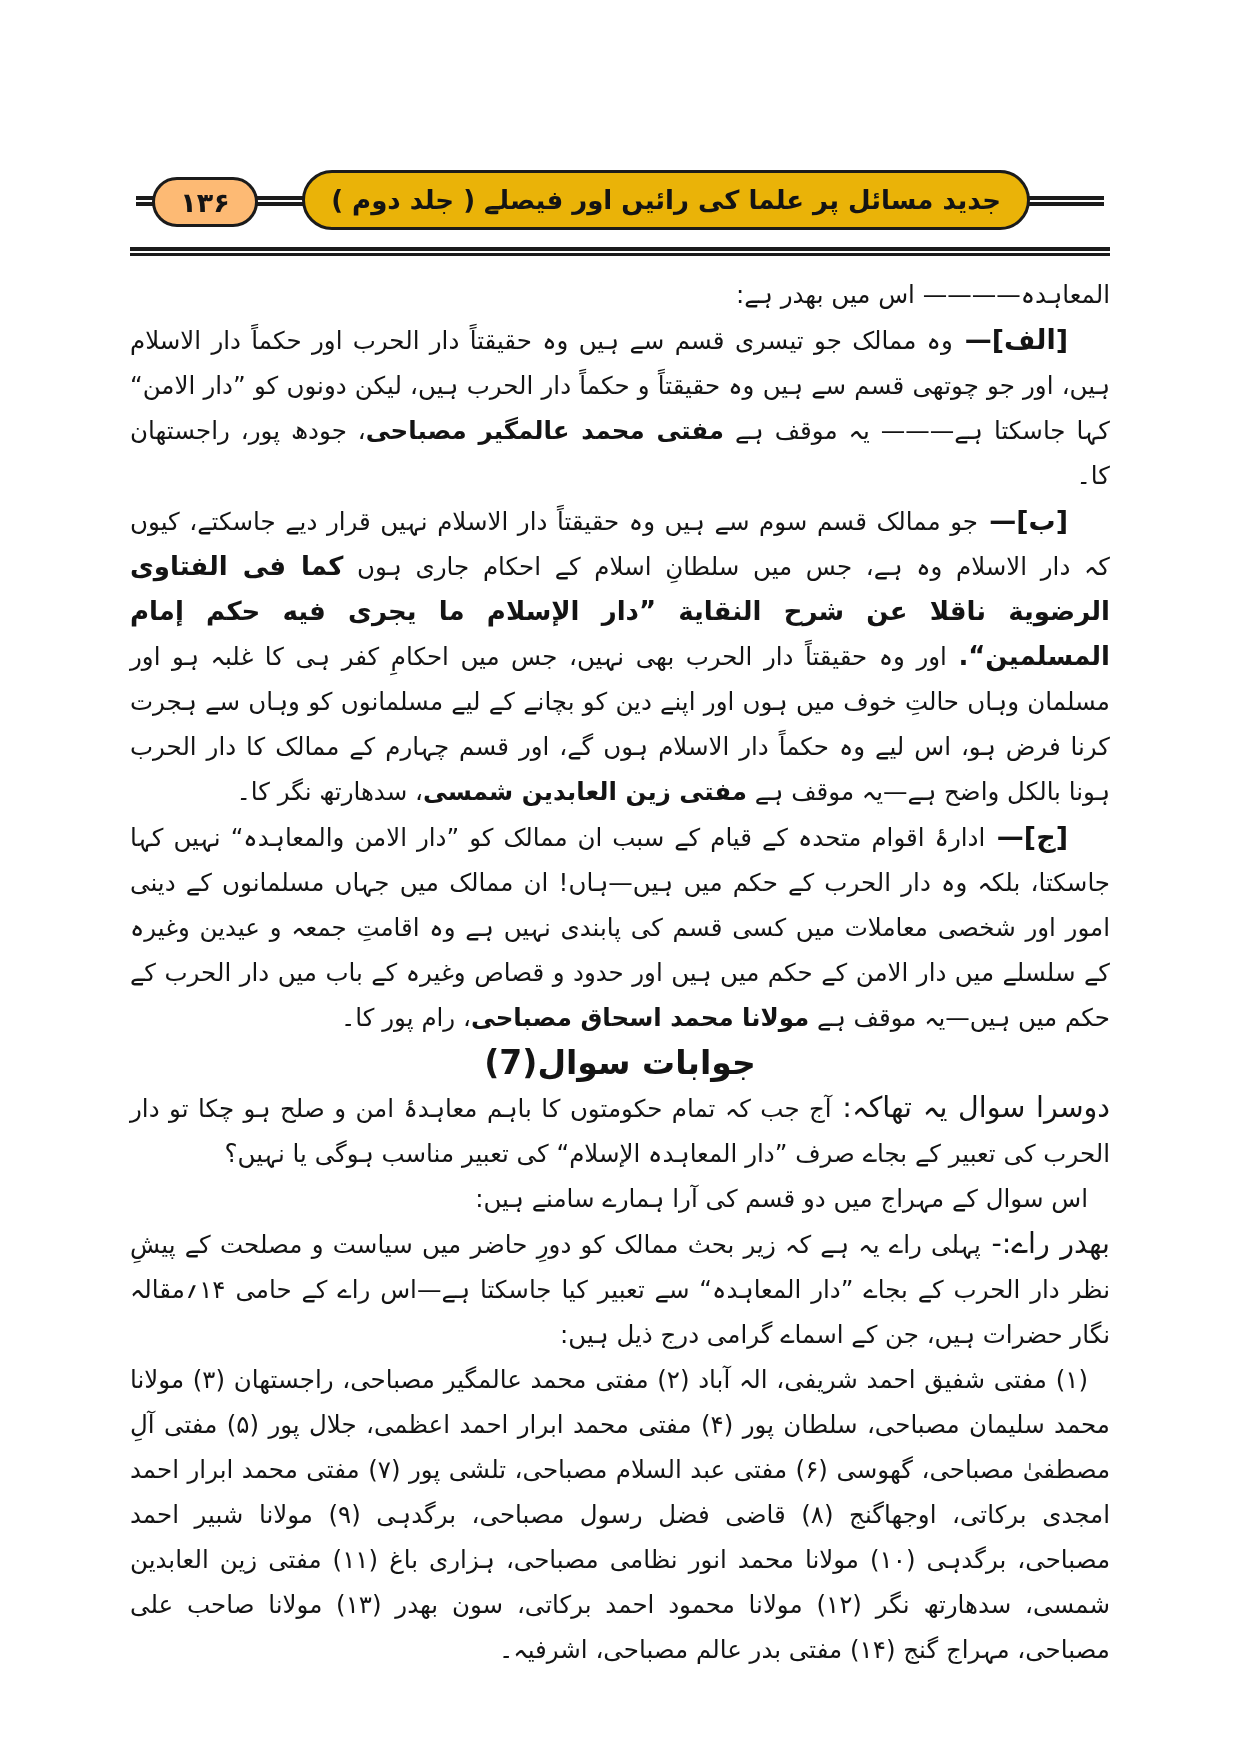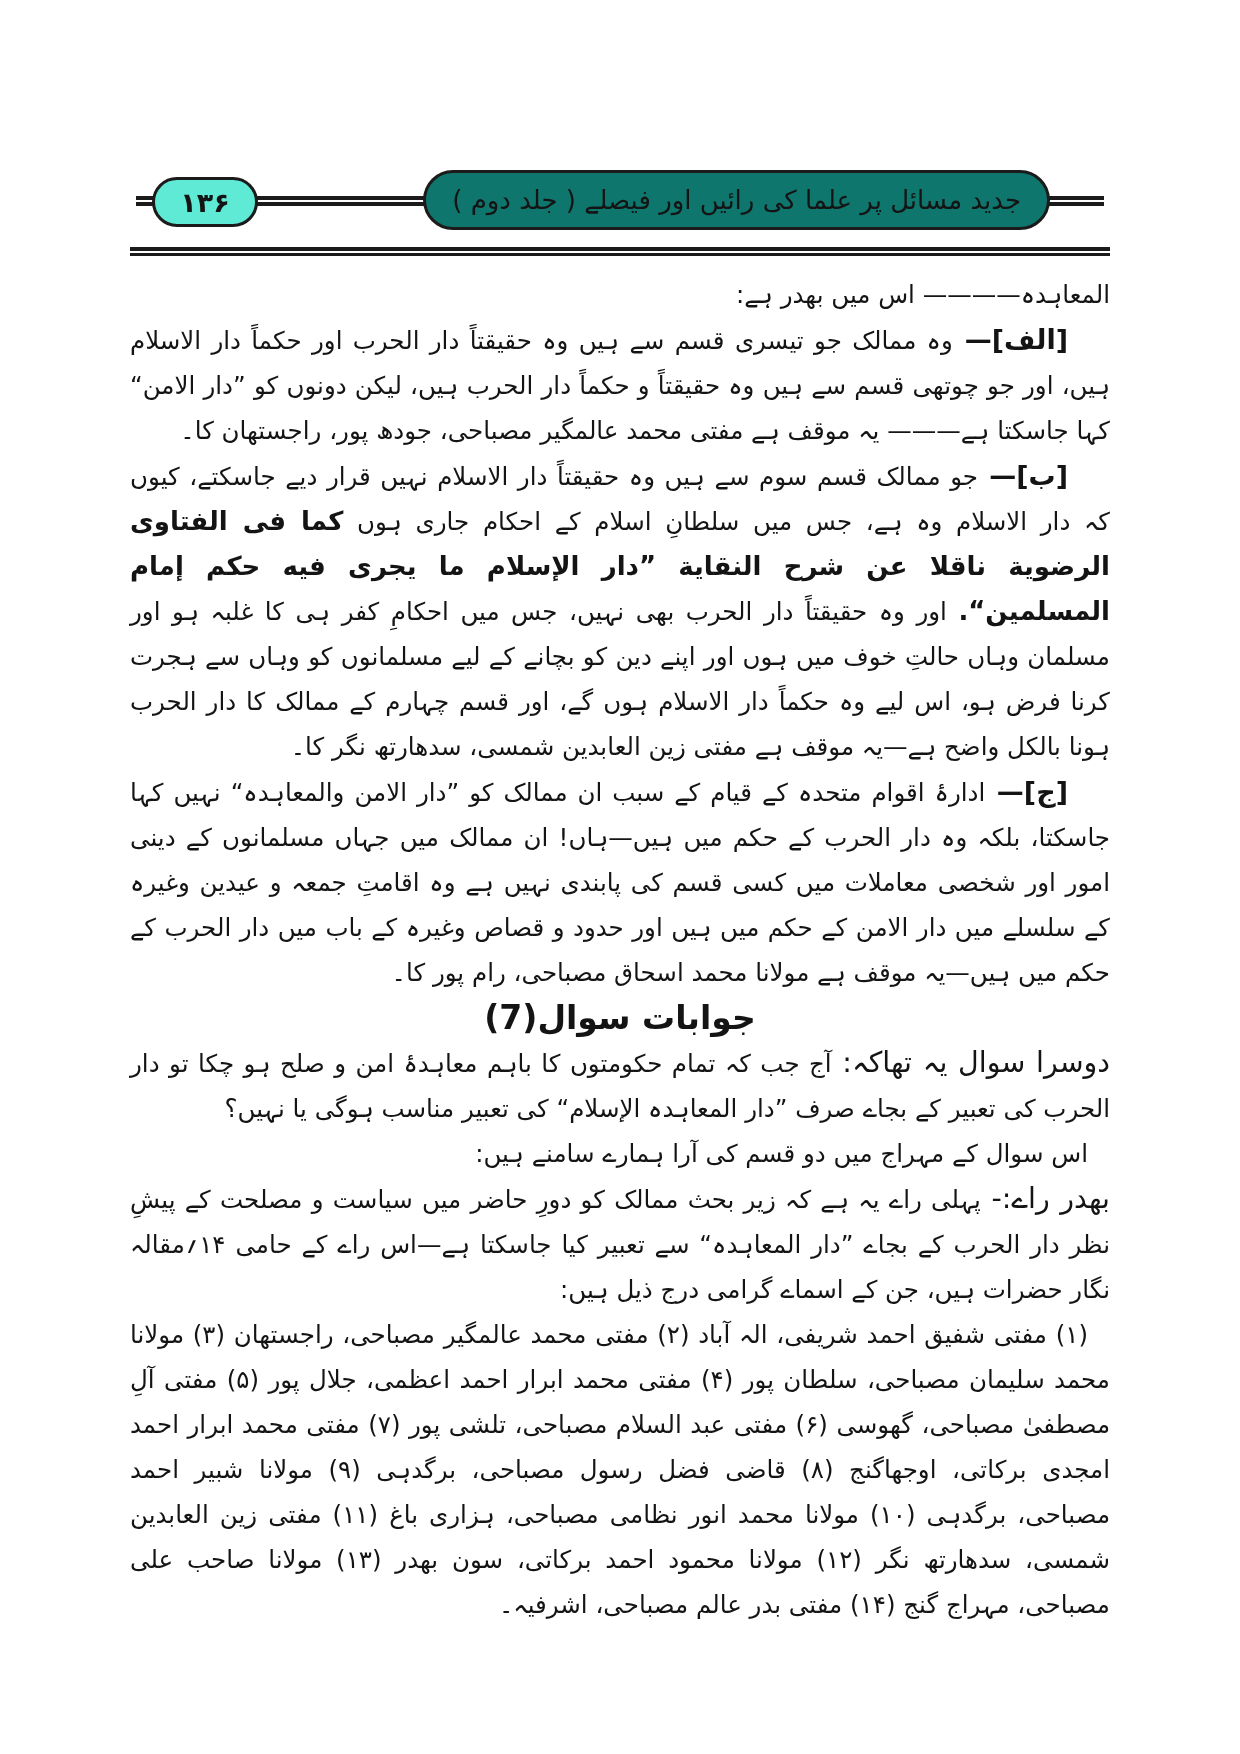--- a/index.html
+++ b/index.html
@@ -19,40 +19,40 @@
   .connector {
     position: absolute;
     left: 6px; right: 6px; top: 26px;
     height: 10px;
     box-sizing: border-box;
     border-top: 4px solid #1b1b1b;
     border-bottom: 4px solid #1b1b1b;
   }
   .cartouche {
     position: absolute;
-    right: 60px; top: 0;
+    right: 80px; top: 0;
     height: 60px;
     box-sizing: border-box;
-    background: #0f766e;
+    background: #eab308;
     border: 3px solid #1b1b1b;
     border-radius: 30px;
     display: flex;
     align-items: center;
     padding: 0 26px;
     font-size: 26px;
-    font-weight: normal;
+    font-weight: bold;
     z-index: 2;
     white-space: nowrap;
   }
   .pill {
     position: absolute;
     left: 22px; top: 7px;
     width: 106px; height: 50px;
     box-sizing: border-box;
-    background: #5eead4;
+    background: #fdba74;
     border: 3px solid #1b1b1b;
     border-radius: 25px;
     display: flex;
     align-items: center;
     justify-content: center;
     font-size: 27px;
     font-weight: bold;
     z-index: 2;
   }
   .double-rule {
@@ -67,21 +67,21 @@
     margin-top: 16px;
     font-size: 24.5px;
     line-height: 45px;
     text-align: justify;
   }
   .bodytext p { margin: 0; }
   .indent42 { text-indent: 42px; }
   .indent22 { text-indent: 22px; }
   .lead      { font-weight: bold; font-size: 27px; }
   .lead-big  { font-weight: normal; font-size: 28.5px; }
-  .name-bold { font-weight: normal; }
+  .name-bold { font-weight: bold; }
   .arabic-quote { font-weight: bold; font-size: 26px; }
   .section-heading {
     text-align: center;
     font-weight: bold;
     font-size: 33px;
     margin: 18px 0 12px 0;
     text-indent: 0;
   }
 </style>
 </head>

